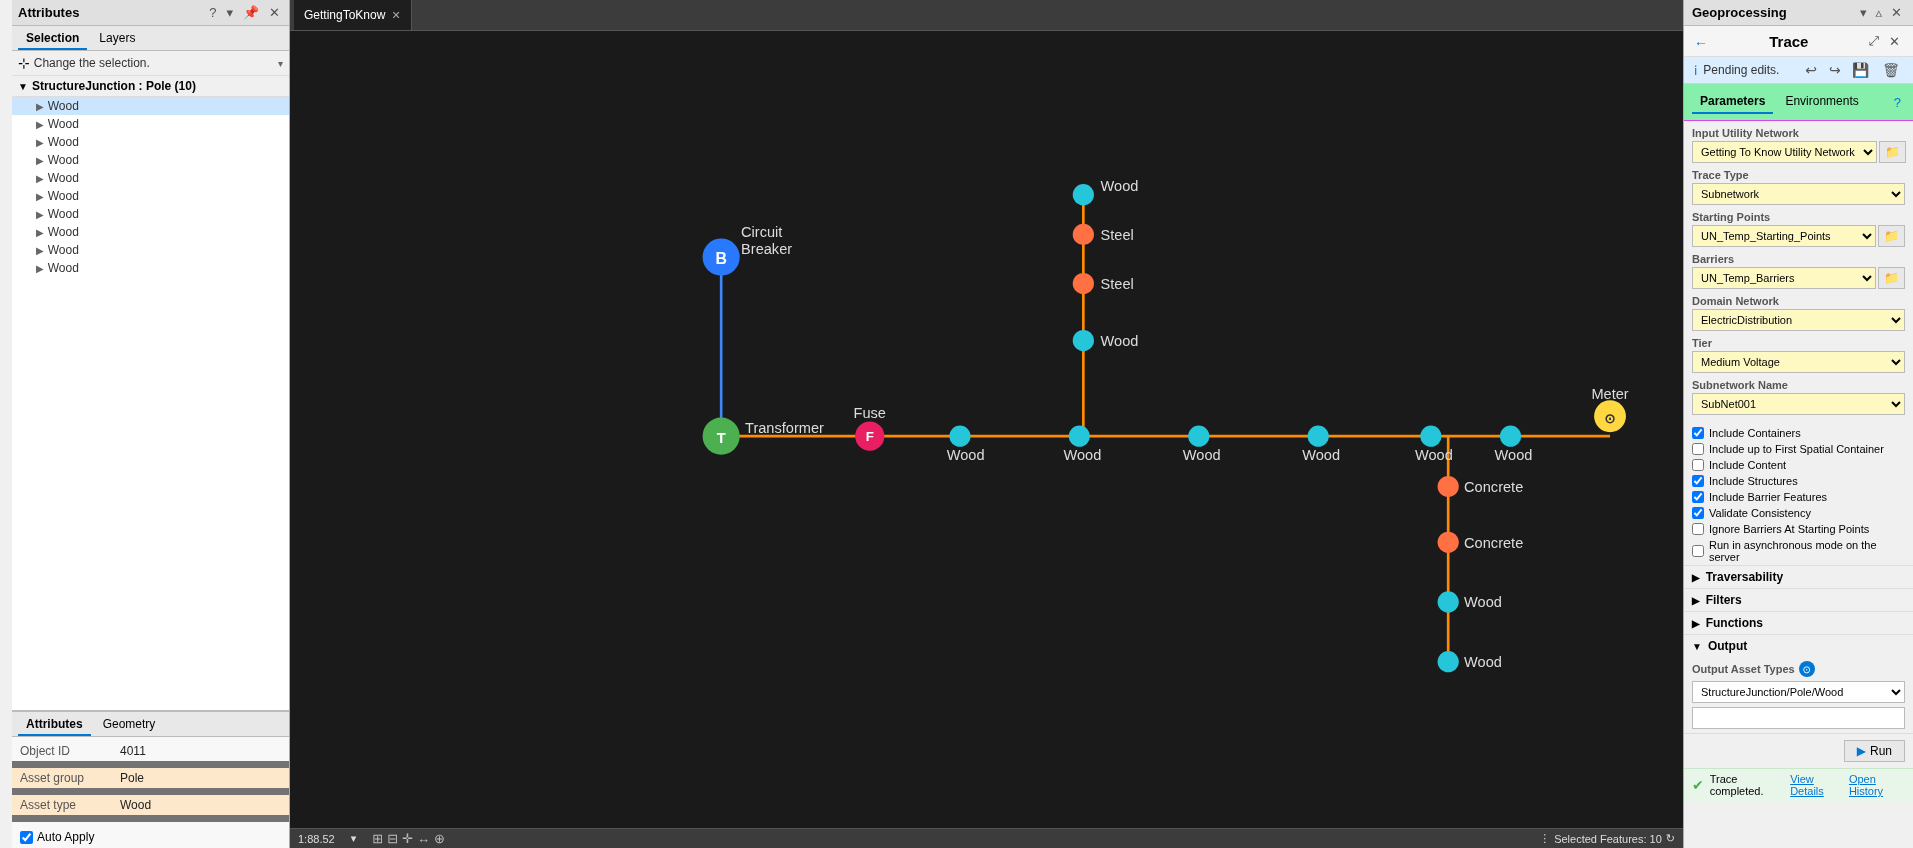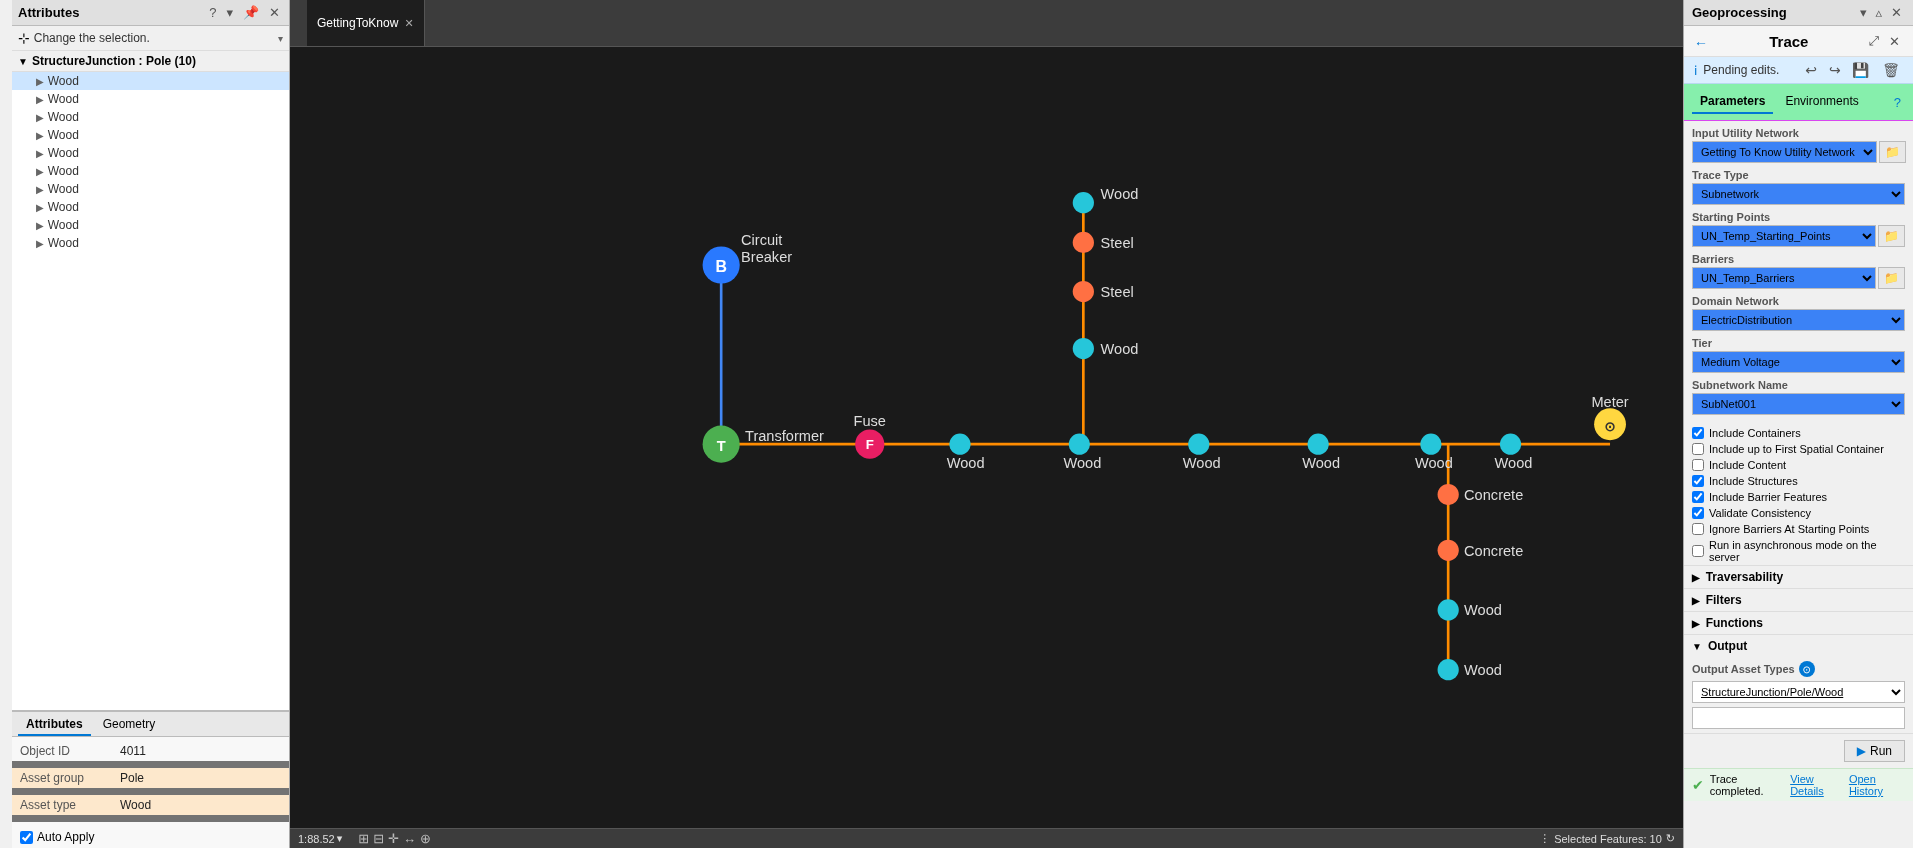--- a/index.html
+++ b/index.html
@@ -206,27 +206,26 @@
       background: #3c3c3c;
       display: flex;
       align-items: center;
       padding: 0 4px;
       border-bottom: 1px solid #555;
     }
 
     .map-tab {
       display: flex;
       align-items: center;
-      padding: 16px 10px;
+      padding: 8px 10px;
       color: #ddd;
       font-size: 12px;
       background: #2d2d2d;
       border-right: 1px solid #555;
       cursor: pointer;
-      margin-left: 13px;
     }
 
     .map-tab.active {
       background: #1e1e1e;
       color: #fff;
     }
 
     .map-tab .close-x {
       margin-left: 6px;
       font-size: 11px;
@@ -254,21 +253,21 @@
       padding: 2px 8px;
       color: #ddd;
       font-size: 11px;
       gap: 12px;
       border-top: 1px solid #555;
     }
 
     #map-status-bar .scale-section {
       display: flex;
       align-items: center;
-      gap: 2px;
+      gap: 16px;
     }
 
     #map-status-bar .coords {
       flex: 1;
       text-align: center;
     }
 
     #map-status-bar .selected-features {
       margin-left: auto;
       display: flex;
@@ -409,21 +408,21 @@
       align-items: center;
       gap: 2px;
       margin-bottom: 6px;
     }
 
     .gp-select {
       flex: 1;
       font-size: 11px;
       padding: 2px 4px;
       border: 1px solid #bbb;
-      background: #3b82f6;
+      background: #fef9c3;
       height: 22px;
     }
 
     .gp-folder-btn {
       background: #e8e8e8;
       border: 1px solid #bbb;
       cursor: pointer;
       padding: 2px 5px;
       font-size: 12px;
       height: 22px;
@@ -490,21 +489,20 @@
     }
 
     .output-asset-select {
       width: 100%;
       font-size: 11px;
       padding: 2px 4px;
       border: 1px solid #bbb;
       background: #fff;
       height: 22px;
       margin-bottom: 4px;
-      text-decoration: underline;
     }
 
     .output-asset-input {
       width: 100%;
       font-size: 11px;
       padding: 2px 4px;
       border: 1px solid #bbb;
       background: #fff;
       height: 22px;
     }
@@ -579,20 +577,24 @@
   <div id="left-panel-header">
     <span id="left-panel-header-title">Attributes</span>
     <div id="left-panel-header-icons">
       <button class="header-icon-btn">?</button>
       <button class="header-icon-btn">▾</button>
       <button class="header-icon-btn">📌</button>
       <button class="header-icon-btn">✕</button>
     </div>
   </div>
 
+  <div id="left-tabs">
+    <div class="left-tab active">Selection</div>
+    <div class="left-tab">Layers</div>
+  </div>
 
   <div id="selection-toolbar">
     <span class="cursor-icon">⊹</span>
     <span class="change-selection-label">Change the selection.</span>
     <span class="dropdown-arrow">▾</span>
   </div>
 
   <div id="attribute-tree">
     <div class="tree-group-header">
       <span class="expand-icon">▼</span>

